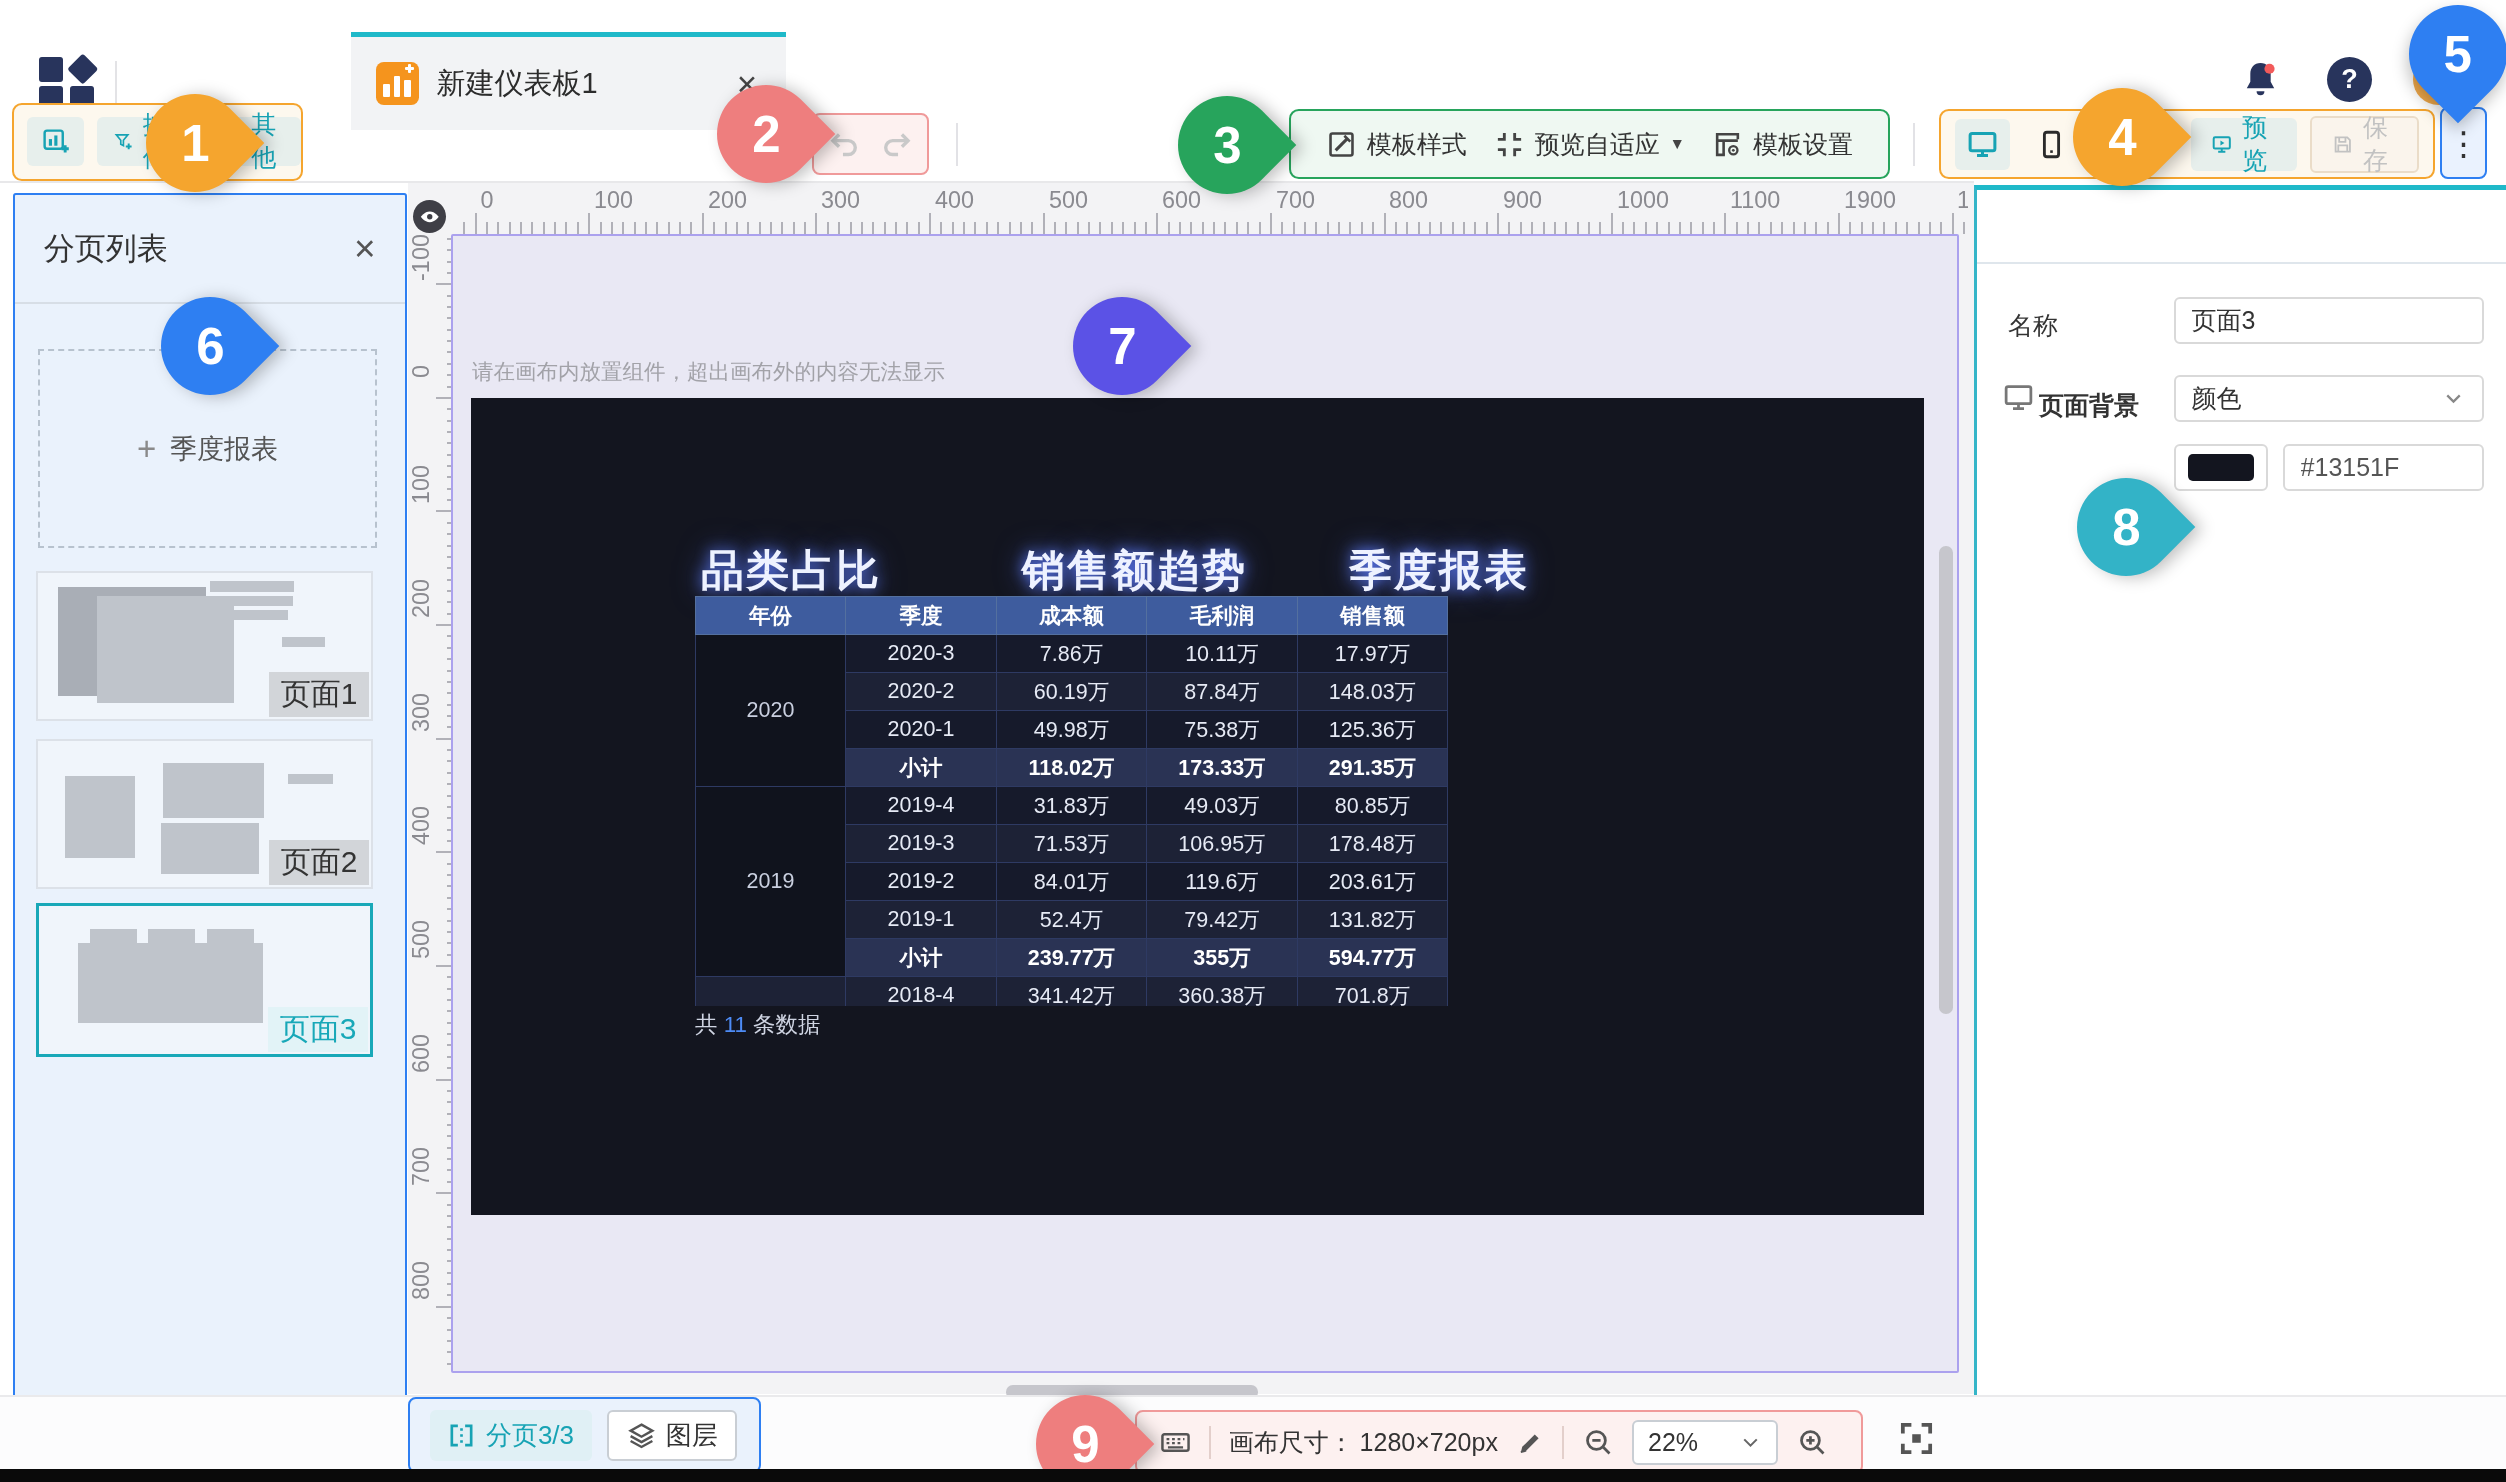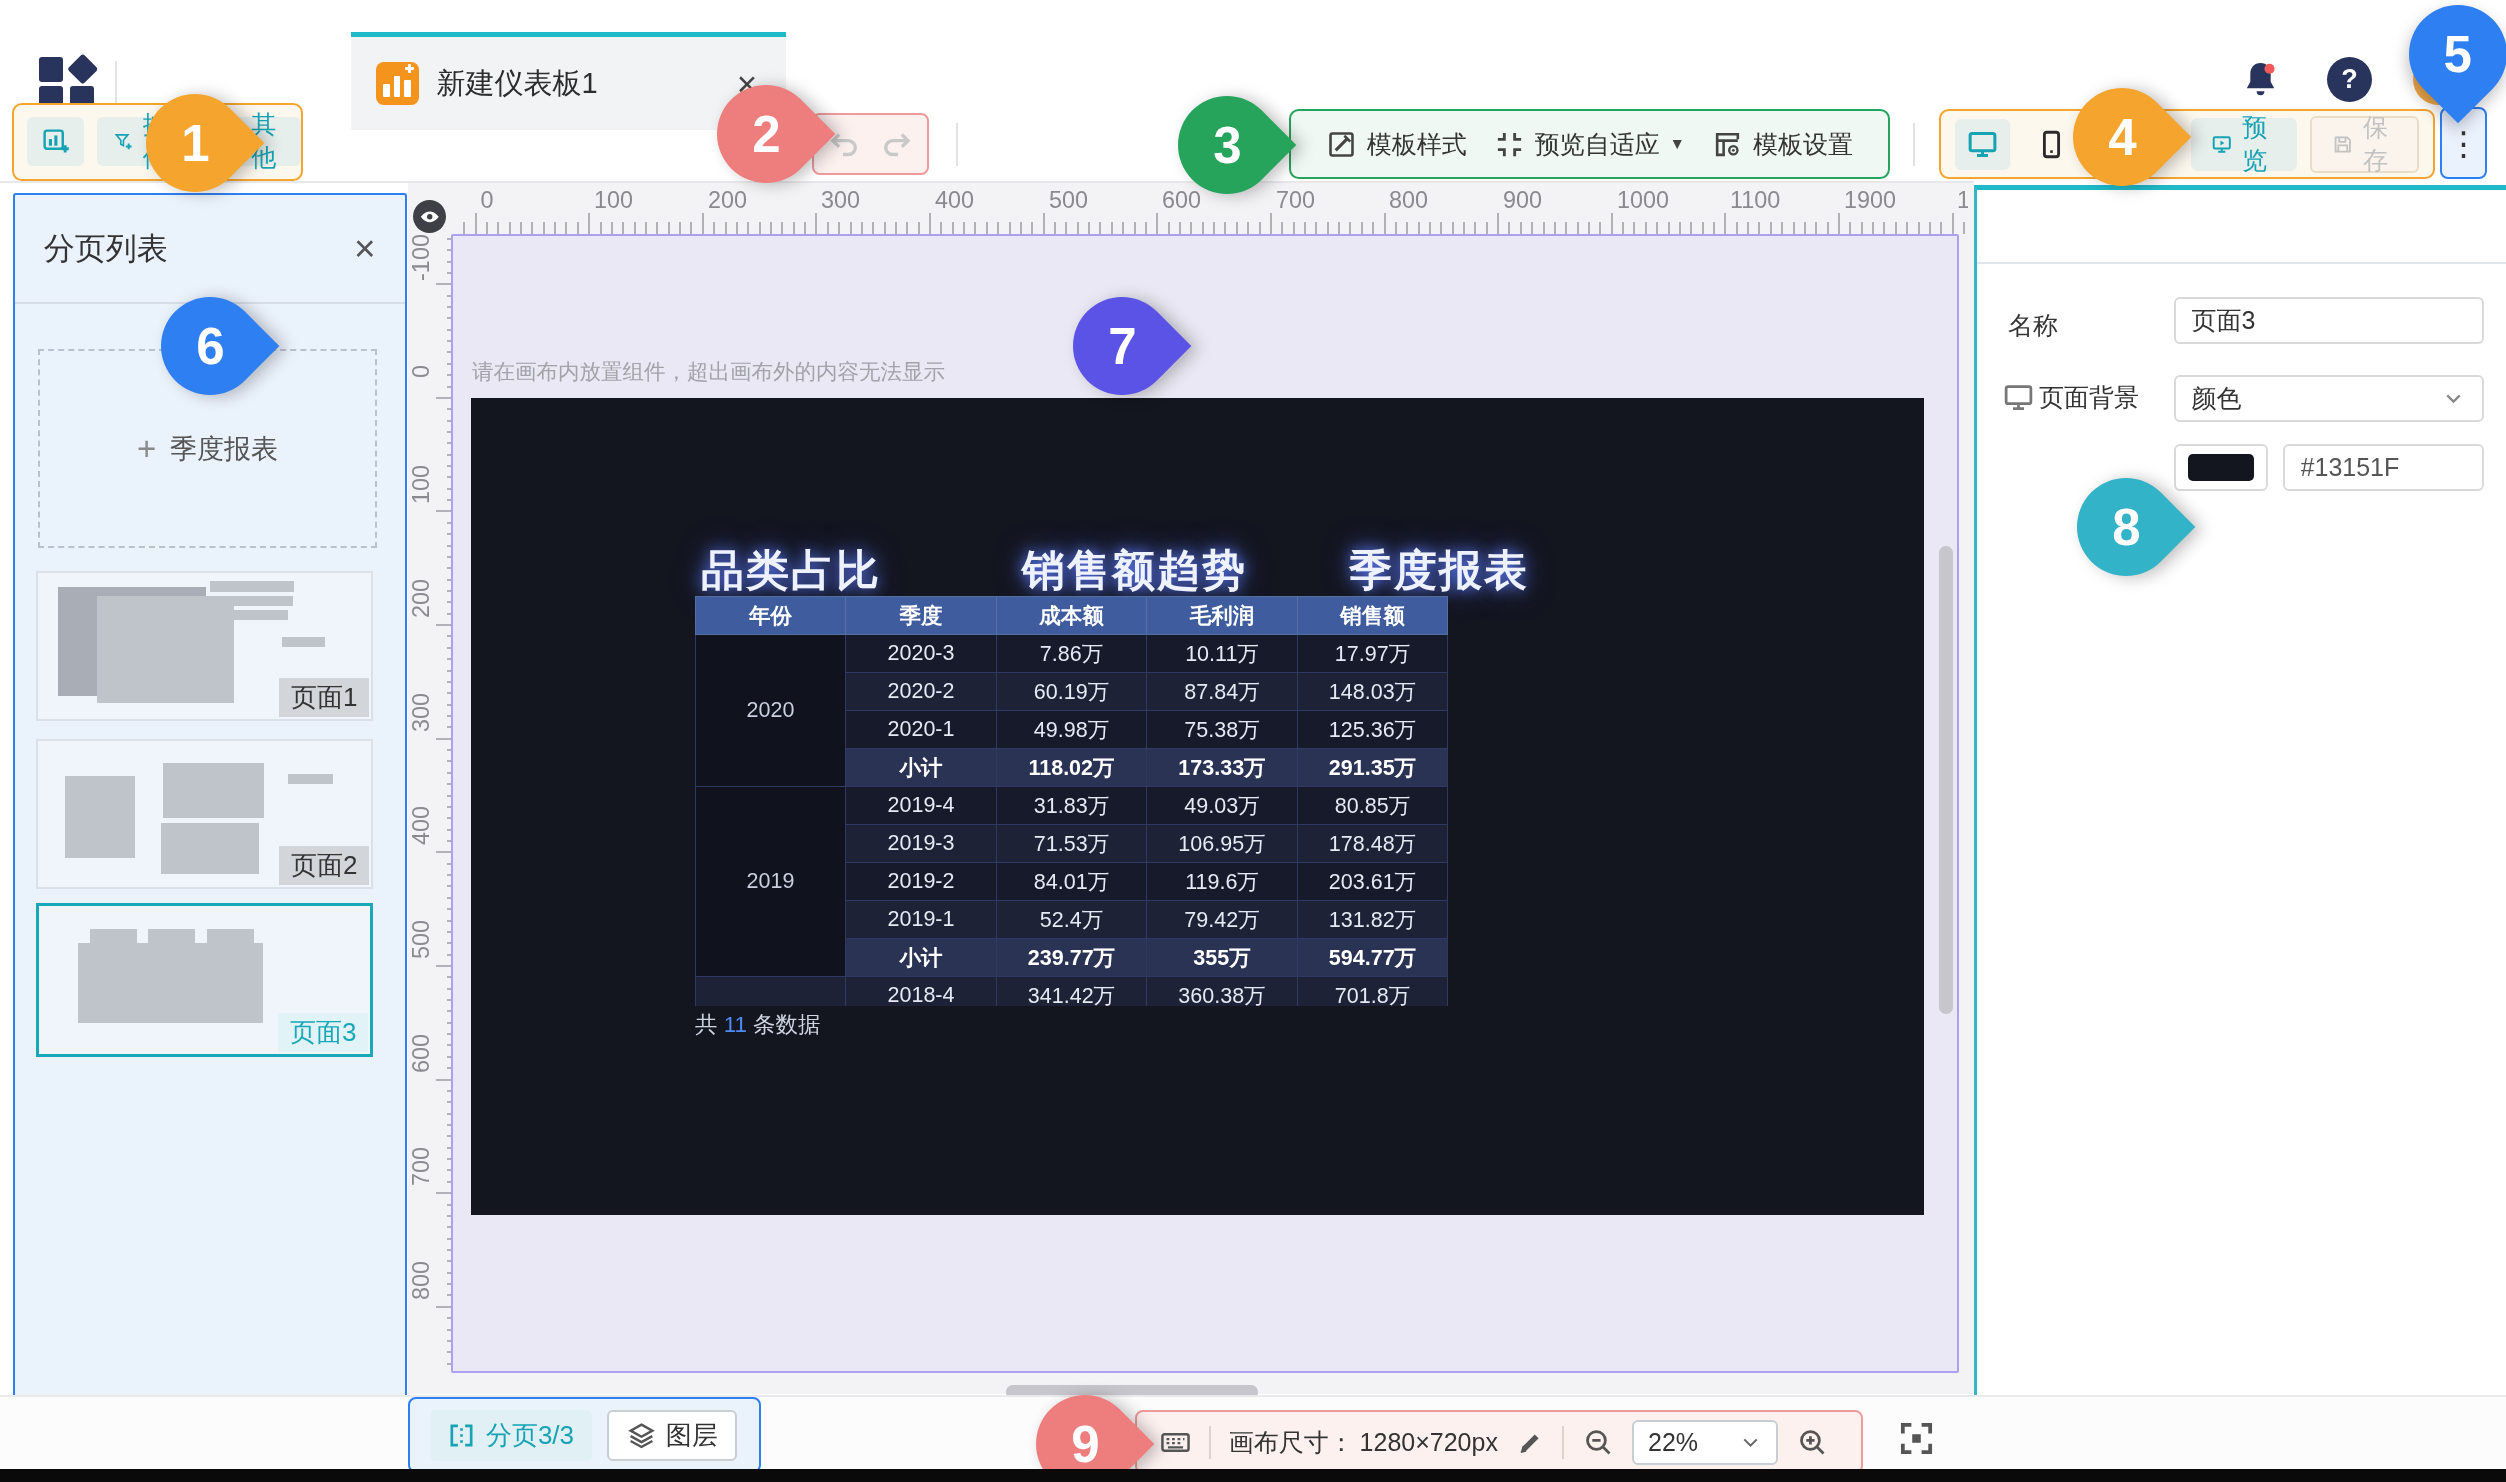--- a/index.html
+++ b/index.html
@@ -54,21 +54,21 @@
           border:2.9px solid #2E7FF2;border-radius:2.9px;background:#EAF2FC;}
   .lp-head{position:absolute;left:0;top:0;width:100%;height:109px;box-sizing:border-box;
            border-bottom:2px solid #d7dee6;display:flex;align-items:center;padding:0 29px;}
   .lp-title{font-size:31px;color:#333;flex:1;}
   .lp-close{font-size:37px;color:#555;}
   .newpage{position:absolute;left:23.4px;top:154px;width:335px;height:195px;border:2px dashed #B7C2CE;
            display:flex;align-items:center;justify-content:center;gap:13.7px;font-size:27px;color:#555;}
   .newpage .plus{font-size:33px;color:#8a8a8a;}
   .pcard{position:absolute;left:21.5px;width:337px;height:150px;background:#F0F5FB;
          border:2px solid #DCE1E8;box-sizing:border-box;}
-  .pcard .tag{position:absolute;right:2px;bottom:2px;background:#D2D5D9;color:#333;font-size:26px;
+  .pcard .tag{position:absolute;right:2px;bottom:2px;background:#D2D5D9;color:#333;font-size:30px;
               padding:2px 11.7px;}
   .pcard.sel{border:3.9px solid #18A8B8;}
   .pcard.sel .tag{background:#E2F3F7;color:#18A8B8;}
   .blk{position:absolute;background:#A9AEB6;}
   .blk.l{background:#BFC4CB;}
 
   
   .midbg{left:408px;top:183px;width:1566px;height:1211px;background:#F3F3F5;}
   .eye{left:413px;top:200px;width:33px;height:33px;border-radius:50%;background:#3f3f46;
        display:flex;align-items:center;justify-content:center;}
@@ -700,21 +700,21 @@
   <div class="abs rpanel">
     <div class="rtabs">
     </div>
     <span class="rlabel" style="left:31px;top:119px;">名称</span>
     <input class="rinput" style="left: 197px; top: 107px; width: 310px;" readonly="" value="页面3">
 
     <svg class="abs" style="left:25px;top:191px;" width="33" height="33" viewBox="0 0 24 24">
       <rect x="3" y="4" width="18" height="12.5" rx="1.5" fill="none" stroke="#777" stroke-width="2"></rect>
       <path d="M12 16.5v3.5M8 20h8" stroke="#777" stroke-width="2"></path>
     </svg>
-    <span class="rlabel" style="left:62px;top:191px;">页面背景</span>
+    <span class="rlabel" style="left:62px;top:199px;font-weight:bold;">页面背景</span>
     <div class="rselect" style="left:197px;top:185px;width:310px;">
       <span class="grow">颜色</span>
       <svg width="25" height="25" viewBox="0 0 24 24">
         <path d="M6 9l6 6 6-6" fill="none" stroke="#888" stroke-width="2.2"></path>
       </svg>
     </div>
     <div class="swatchbox">
       <div class="swatch" id="swatch" style="background: rgb(19, 21, 31);"></div>
     </div>
     <input class="rinput" style="left: 306px; top: 254px; width: 201px; color: rgb(85, 85, 85);" readonly="" value="#13151F">

